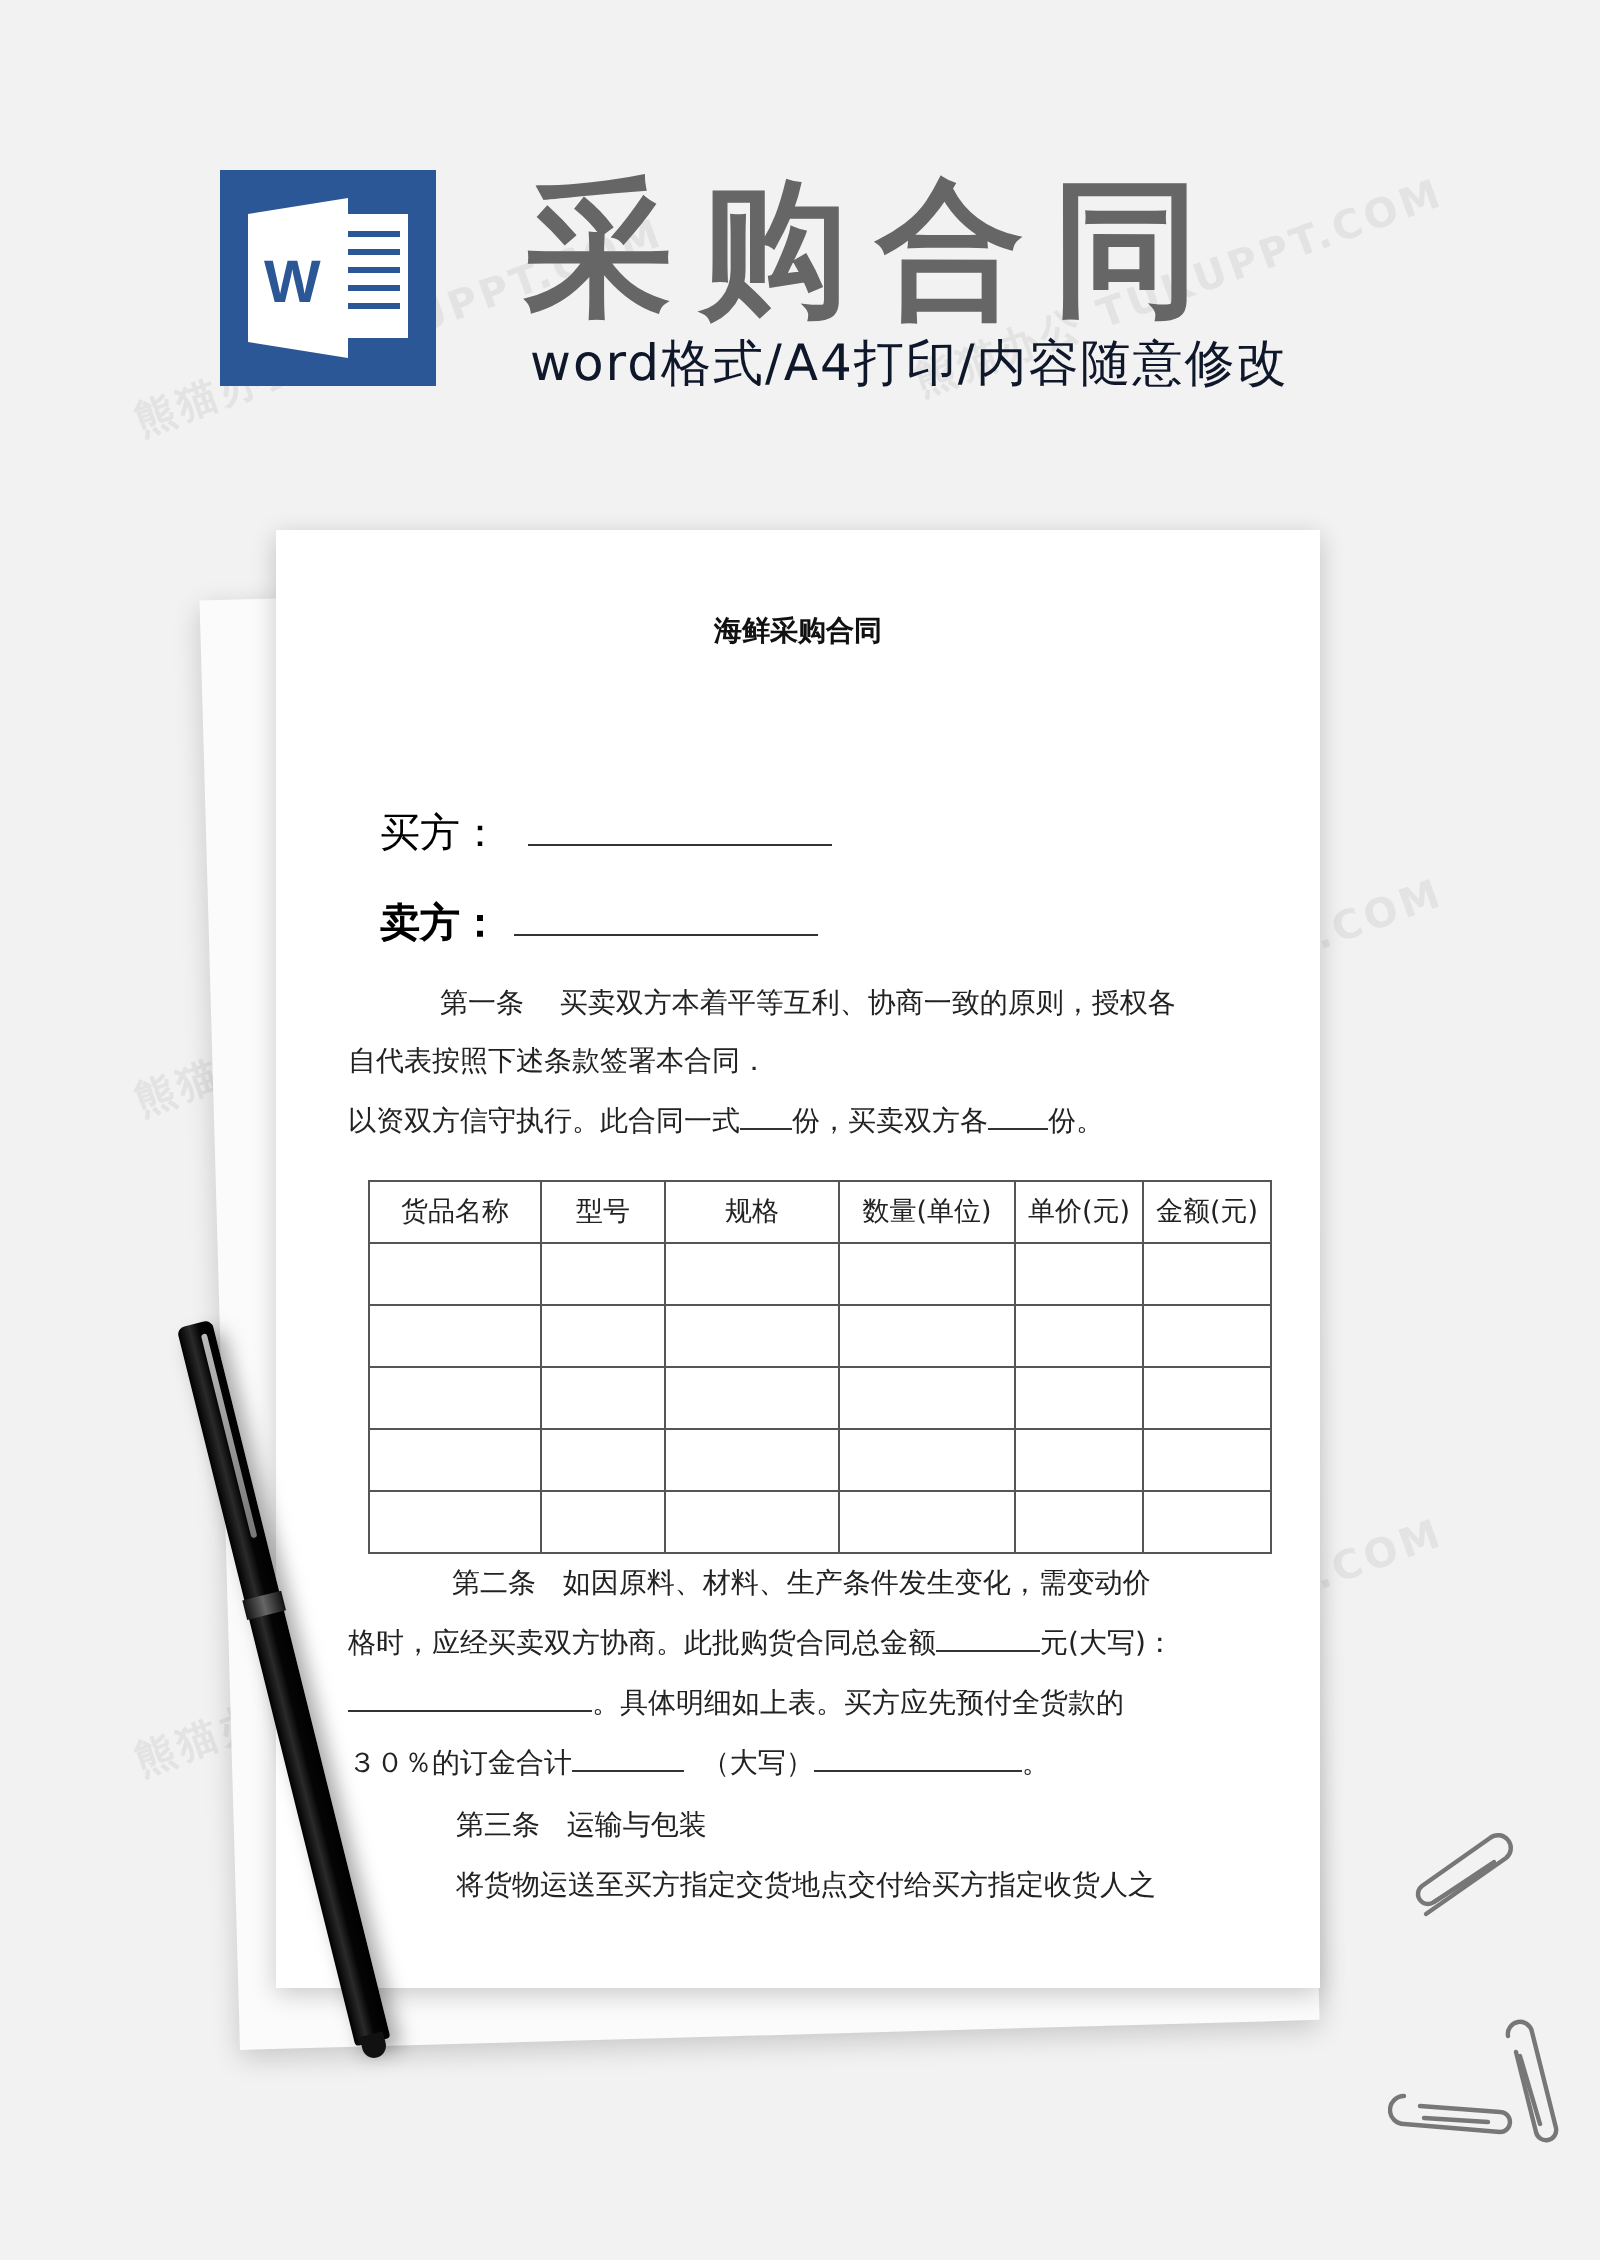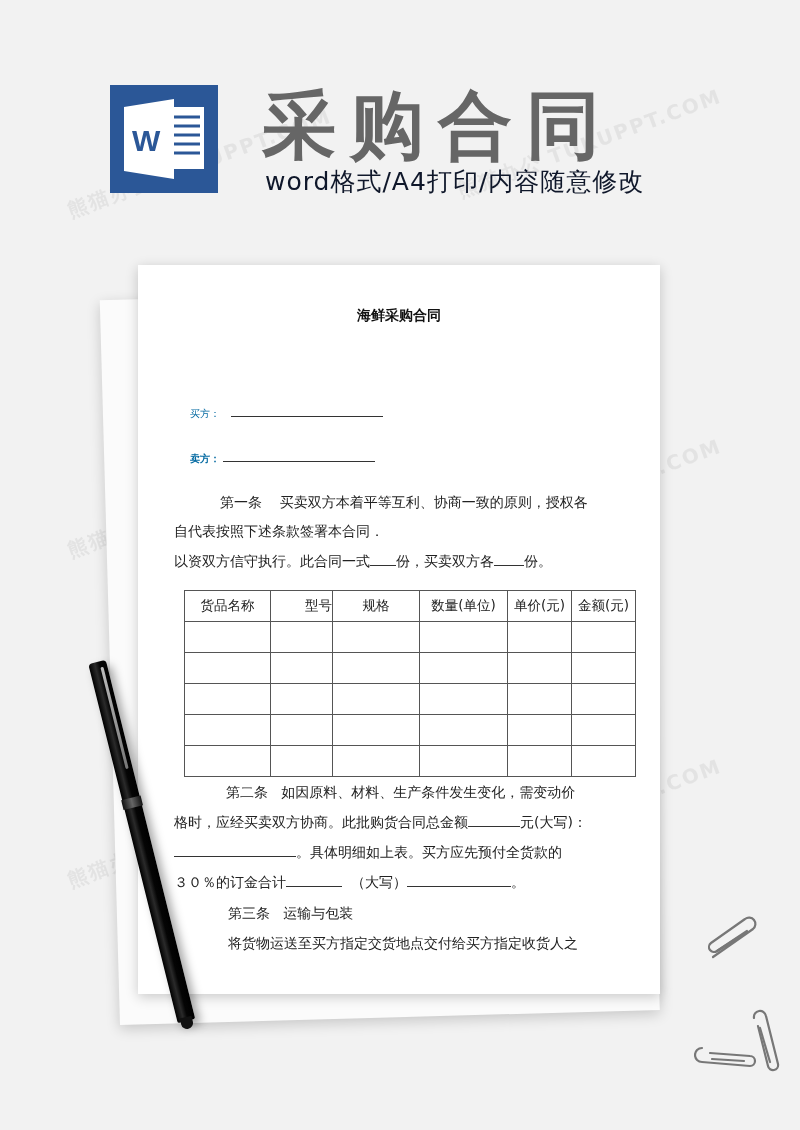--- a/index.html
+++ b/index.html
@@ -35,21 +35,21 @@
   .paper-front {
     position: absolute; left: 138px; top: 265px; width: 522px; height: 729px;
     background: #ffffff;
     box-shadow: 0 3px 12px rgba(0,0,0,0.20);
   }
   .doc-title {
     position: absolute; left: 0; width: 100%; top: 42px;
     text-align: center; font-size: 14px; font-weight: bold; color: #111;
   }
   .field-line {
-    position: absolute; font-size: 10px; color: #0369a1;
+    position: absolute; font-size: 20px; color: #000000;
   }
   .field-line .uline {
     display: inline-block; border-bottom: 1px solid #333; vertical-align: baseline;
     height: 14px;
   }
   .para {
     position: absolute; left: 36px; font-size: 14px; color: #222; white-space: nowrap;
     line-height: 20px;
   }
   .para b { font-weight: normal; }
@@ -140,21 +140,21 @@
   </div>
   <div class="para" style="top:256px;">自代表按照下述条款签署本合同．</div>
   <div class="para" style="top:286px;">
     <span>以资双方信守执行。此合同一式</span><span class="blank" style="width:26px;"></span><span>份，买卖双方各</span><span class="blank" style="width:30px;"></span><span>份。</span>
   </div>
 
   <table class="goods">
     <thead>
       <tr>
         <th style="width:86px;">货品名称</th>
-        <th style="width:62px;text-align:right;">型号</th>
+        <th style="width:62px;">型号</th>
         <th style="width:87px;">规格</th>
         <th style="width:88px;">数量(单位)</th>
         <th style="width:64px;">单价(元)</th>
         <th style="width:64px;">金额(元)</th>
       </tr>
     </thead>
     <tbody>
       <tr>
         <td></td>
         <td></td>

